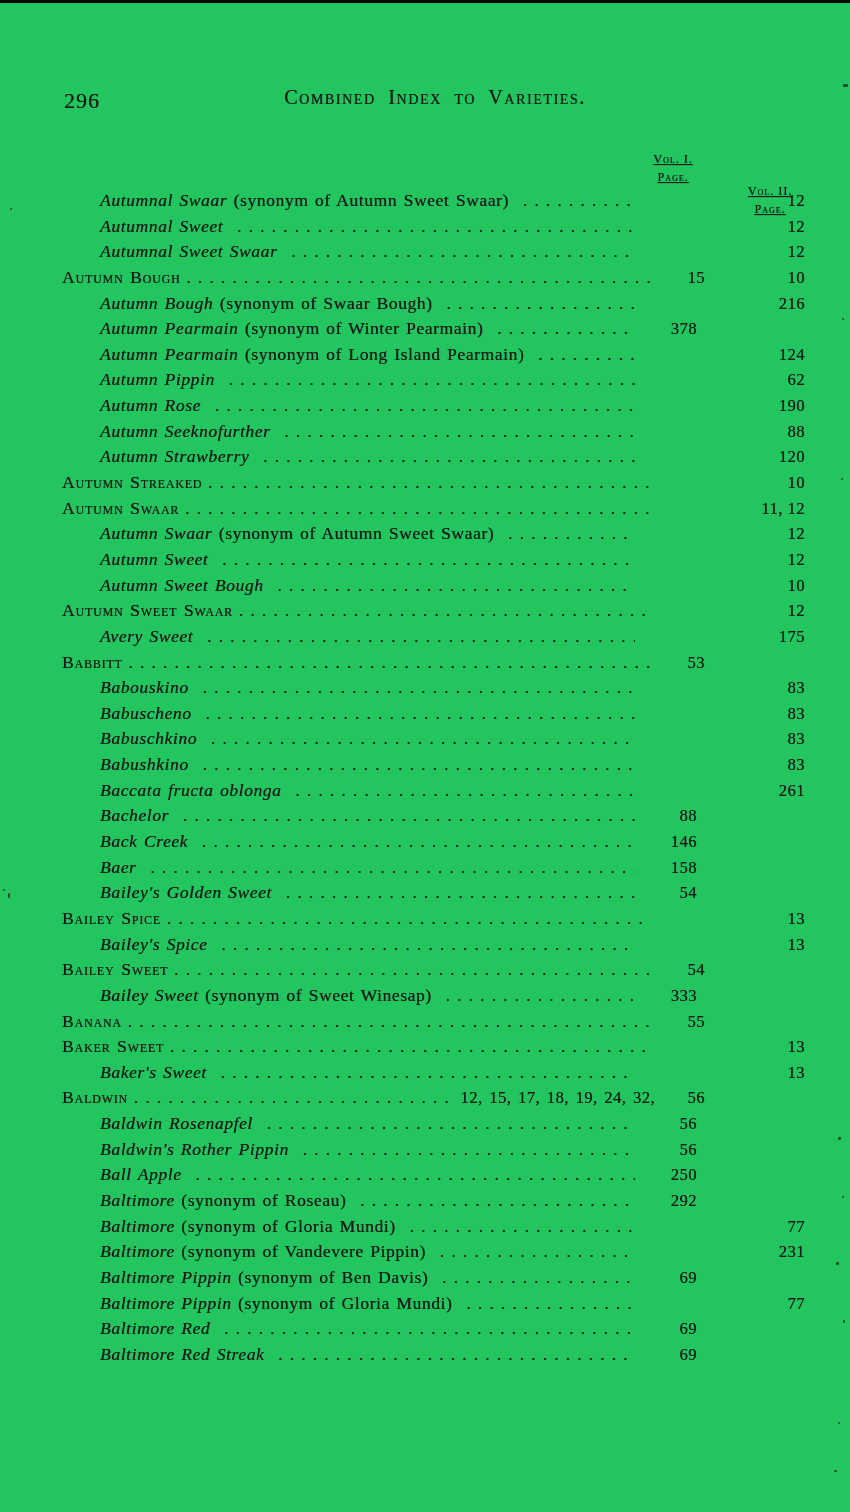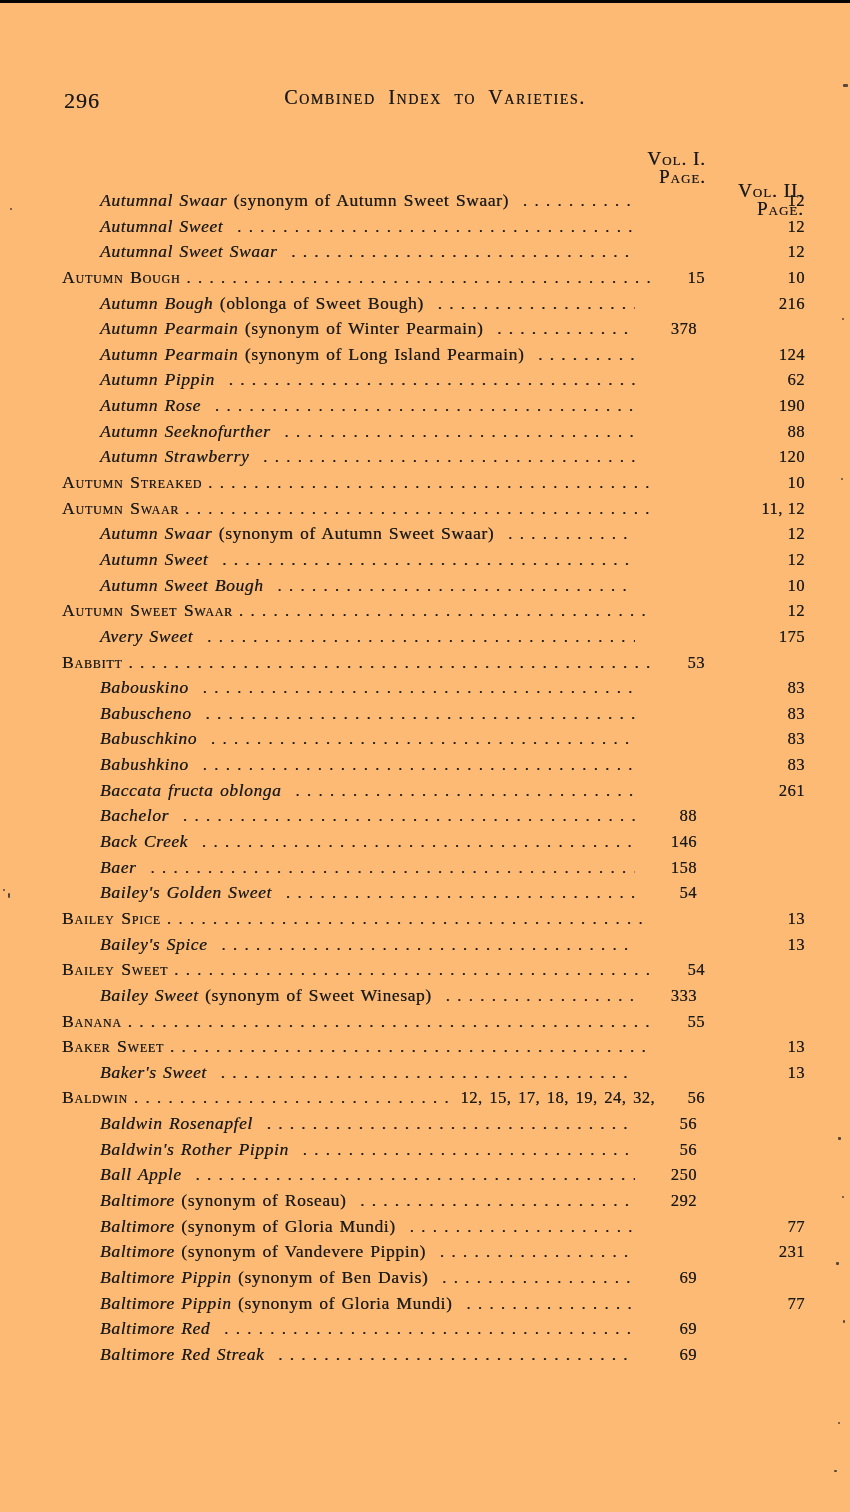--- a/index.html
+++ b/index.html
@@ -6,21 +6,21 @@
   body{
     width:850px;height:1512px;
     background:#ffffff;
     position:relative;
     font-family:"Liberation Serif", serif;
     color:#191919;
     overflow:hidden;
   }
   .page{
     position:absolute;inset:0;
-    background:#fdba74;
+    background:#22c55e;
   }
   .ink{ text-shadow:0.35px 0.2px 0 rgba(25,25,25,0.7); }
 
   
   .top-bar{position:absolute;top:0;left:0;width:850px;height:3px;background:#050505;}
   .spk{position:absolute;background:#2b2b2b;border-radius:1px;display:block;opacity:.8;}
 
   
   .header{position:absolute;top:86px;left:62px;right:42px;height:30px;}
   .pagenum{
@@ -31,24 +31,25 @@
     position:absolute;left:0;right:0;top:0;margin:0;
     text-align:center;
     font-size:20px;font-weight:normal;
     font-variant:small-caps;
     letter-spacing:1.6px;word-spacing:6px;
   }
 
   
   .colhead{
     position:absolute;
-    text-align:right;
-    font-size:19px;line-height:18px;
+    text-align:center;
+    font-size:12px;line-height:18px;
     font-variant:small-caps;
     letter-spacing:1px;
+    text-decoration:underline;
   }
   .colhead span{display:block;}
   .colhead.c1{top:150px;left:640px;width:66px;}
   .colhead.c2{top:150px;left:736px;width:68px;margin-top:32px;}
 
   
   .entries{position:absolute;top:188px;left:62px;width:743px;}
   .row{
     display:flex;align-items:baseline;
     height:25.65px;line-height:25.65px;
@@ -128,21 +129,21 @@
         <span class="pgc v1 num"></span>
         <span class="pgc v2 num">12</span>
       </div>
       <div class="row main">
         <span class="label"><span class="nm">Autumn Bough</span></span>
         <span class="leader"></span>
         <span class="pgc v1 num">15</span>
         <span class="pgc v2 num">10</span>
       </div>
       <div class="row sub">
-        <span class="label"><span class="nm">Autumn Bough</span> <span class="sfx">(oblonga of Sweet Bough)</span></span>
+        <span class="label"><span class="nm">Autumn Bough</span> <span class="sfx">(synonym of Swaar Bough)</span></span>
         <span class="leader"></span>
         <span class="pgc v1 num"></span>
         <span class="pgc v2 num">216</span>
       </div>
       <div class="row sub">
         <span class="label"><span class="nm">Autumn Pearmain</span> <span class="sfx">(synonym of Winter Pearmain)</span></span>
         <span class="leader"></span>
         <span class="pgc v1 num">378</span>
         <span class="pgc v2 num"></span>
       </div>

